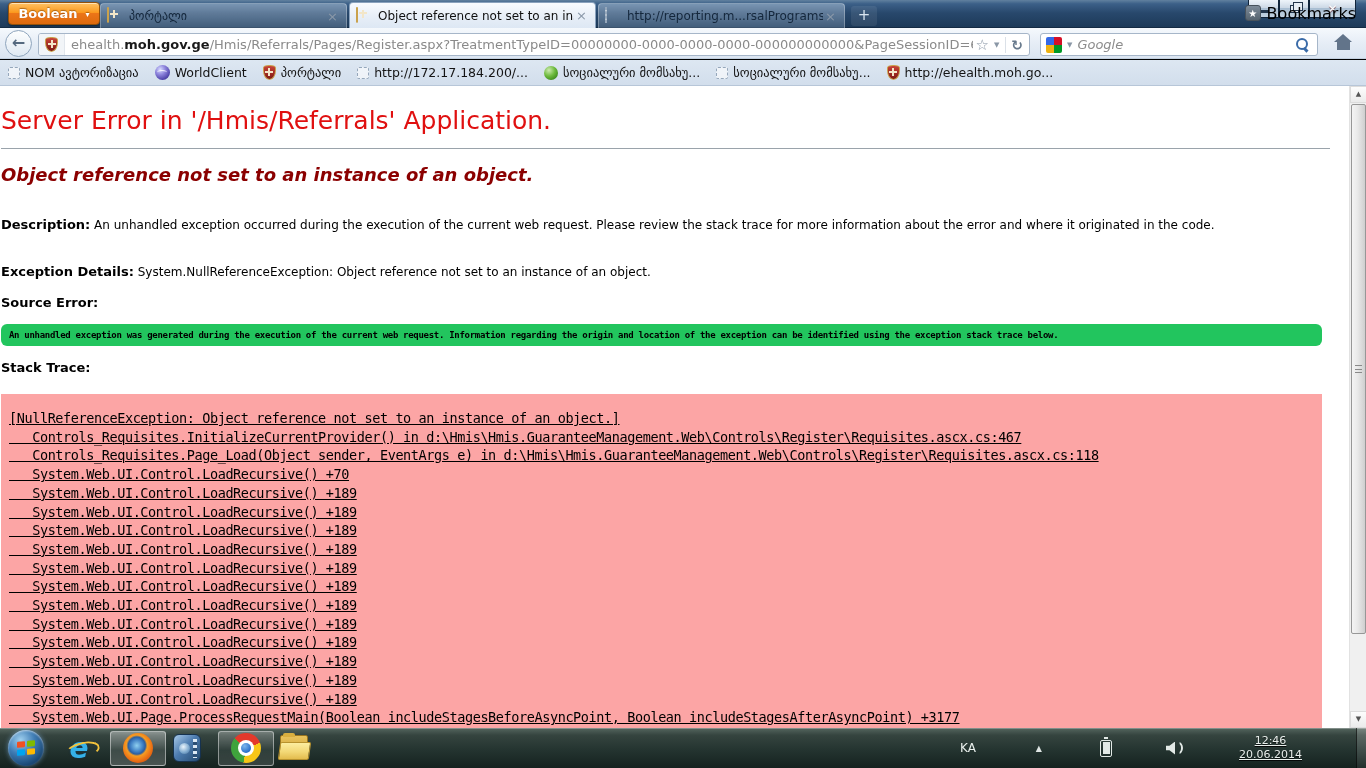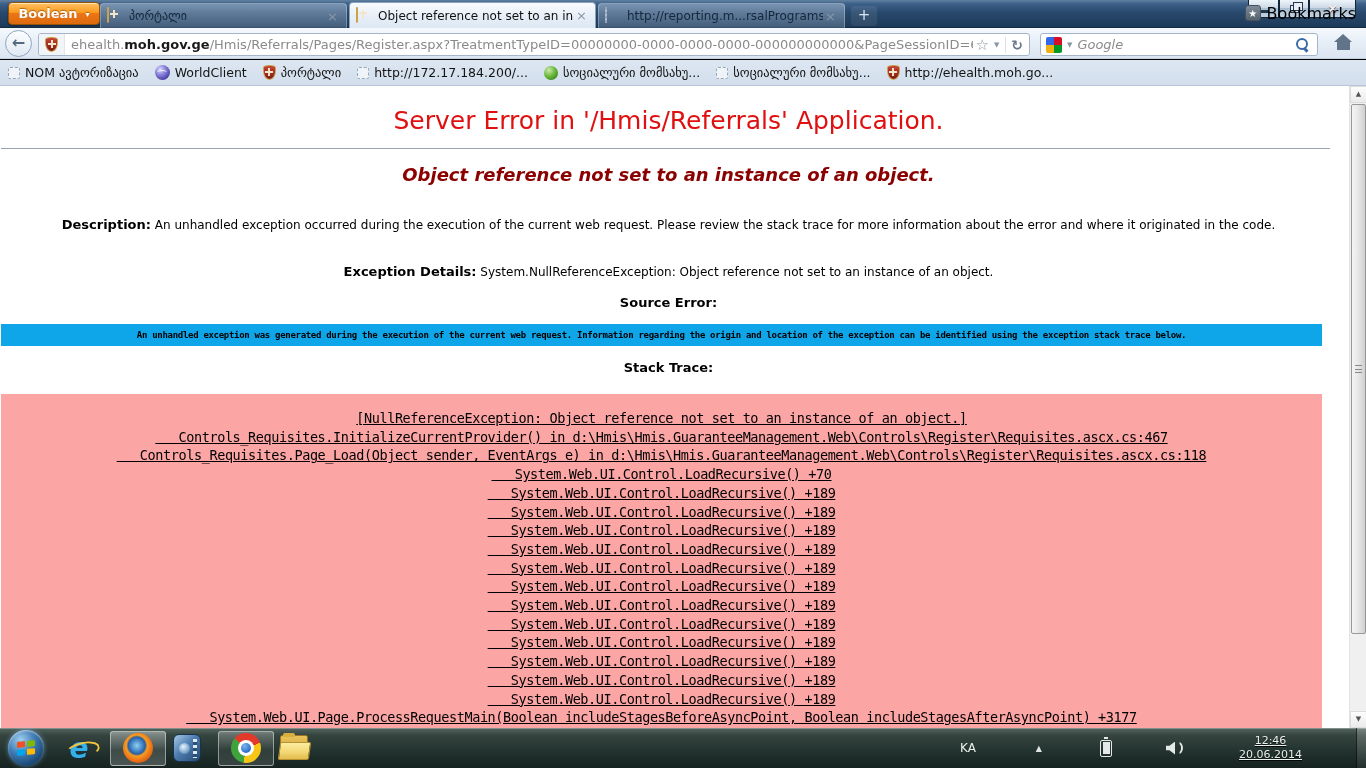--- a/index.html
+++ b/index.html
@@ -102,30 +102,30 @@
     border-radius:50%; border-top:1.5px solid rgba(255,255,255,.85); }
   .fav-green { width:14px; height:14px; border-radius:50%;
     background:radial-gradient(circle at 35% 30%, #cdeab0 0%, #6cba3c 45%, #3d8a1e 80%, #2c6a14 100%); }
   .g-icon { position:relative; border-radius:2px; overflow:hidden; width:16px; height:16px; }
   .g-icon i { position:absolute; width:50%; height:50%; }
   .g-icon .q1{ left:0; top:0; background:#3369e8; } .g-icon .q2{ right:0; top:0; background:#d50f25; }
   .g-icon .q3{ left:0; bottom:0; background:#eeb211; } .g-icon .q4{ right:0; bottom:0; background:#009925; }
 
   
   .page { position:absolute; left:0; top:86px; width:1366px; height:642px; background:#fff;
-    color:#000; overflow:hidden; padding:0 30px 0 1px;text-align:center; }
+    color:#000; overflow:hidden; padding:0 30px 0 1px; }
   .page h1 { margin-top:20px; font-size:25px; font-weight:normal; color:#e01010; letter-spacing:0; }
   .page hr { border:none; border-top:1px solid #9aa3ab; margin:13px 6px 0 0; }
   .page h2 { margin-top:15px; font-size:18px; font-weight:bold; font-style:italic; color:#8b0000; }
   .meta { margin-top:32px; font-size:12px; color:#000; }
   .meta b { font-size:13px; }
   .srclabel { margin-top:16px; font-size:13px; font-weight:bold; }
-  .ybox1 { margin-top:14px; margin-right:14px; background:#0ea5e9; padding:6px 8px;
+  .ybox1 { margin-top:14px; margin-right:14px; background:#22c55e; padding:6px 8px;
     font-family:"DejaVu Sans Mono","Liberation Mono",monospace; font-size:9px; font-weight:bold;
-    letter-spacing:-0.3px; white-space:nowrap; overflow:hidden; }
+    letter-spacing:-0.3px; white-space:nowrap; overflow:hidden;border-radius:6px; }
   .stacklabel { margin-top:14px; font-size:13px; font-weight:bold; }
   .ybox2 { margin-top:19px; margin-right:14px; background:#fca5a5; padding:15px 8px 13px 8px;text-decoration:underline; }
   .ybox2 pre { font-family:"DejaVu Sans Mono","Liberation Mono",monospace; font-size:13.5px;
     letter-spacing:-0.4px; line-height:18.7px; color:#000; }
 
   
   .scrollbar { position:absolute; right:0; top:86px; width:17px; height:642px; background:#f0f0f0;
     border-left:1px solid #e2e2e2; }
   .sb-btn { position:absolute; left:0; width:17px; height:17px; background:linear-gradient(180deg,#fdfdfd,#ebebeb);
     border:1px solid #dcdcdc; color:#555; font-size:7px; text-align:center; line-height:15px; }

